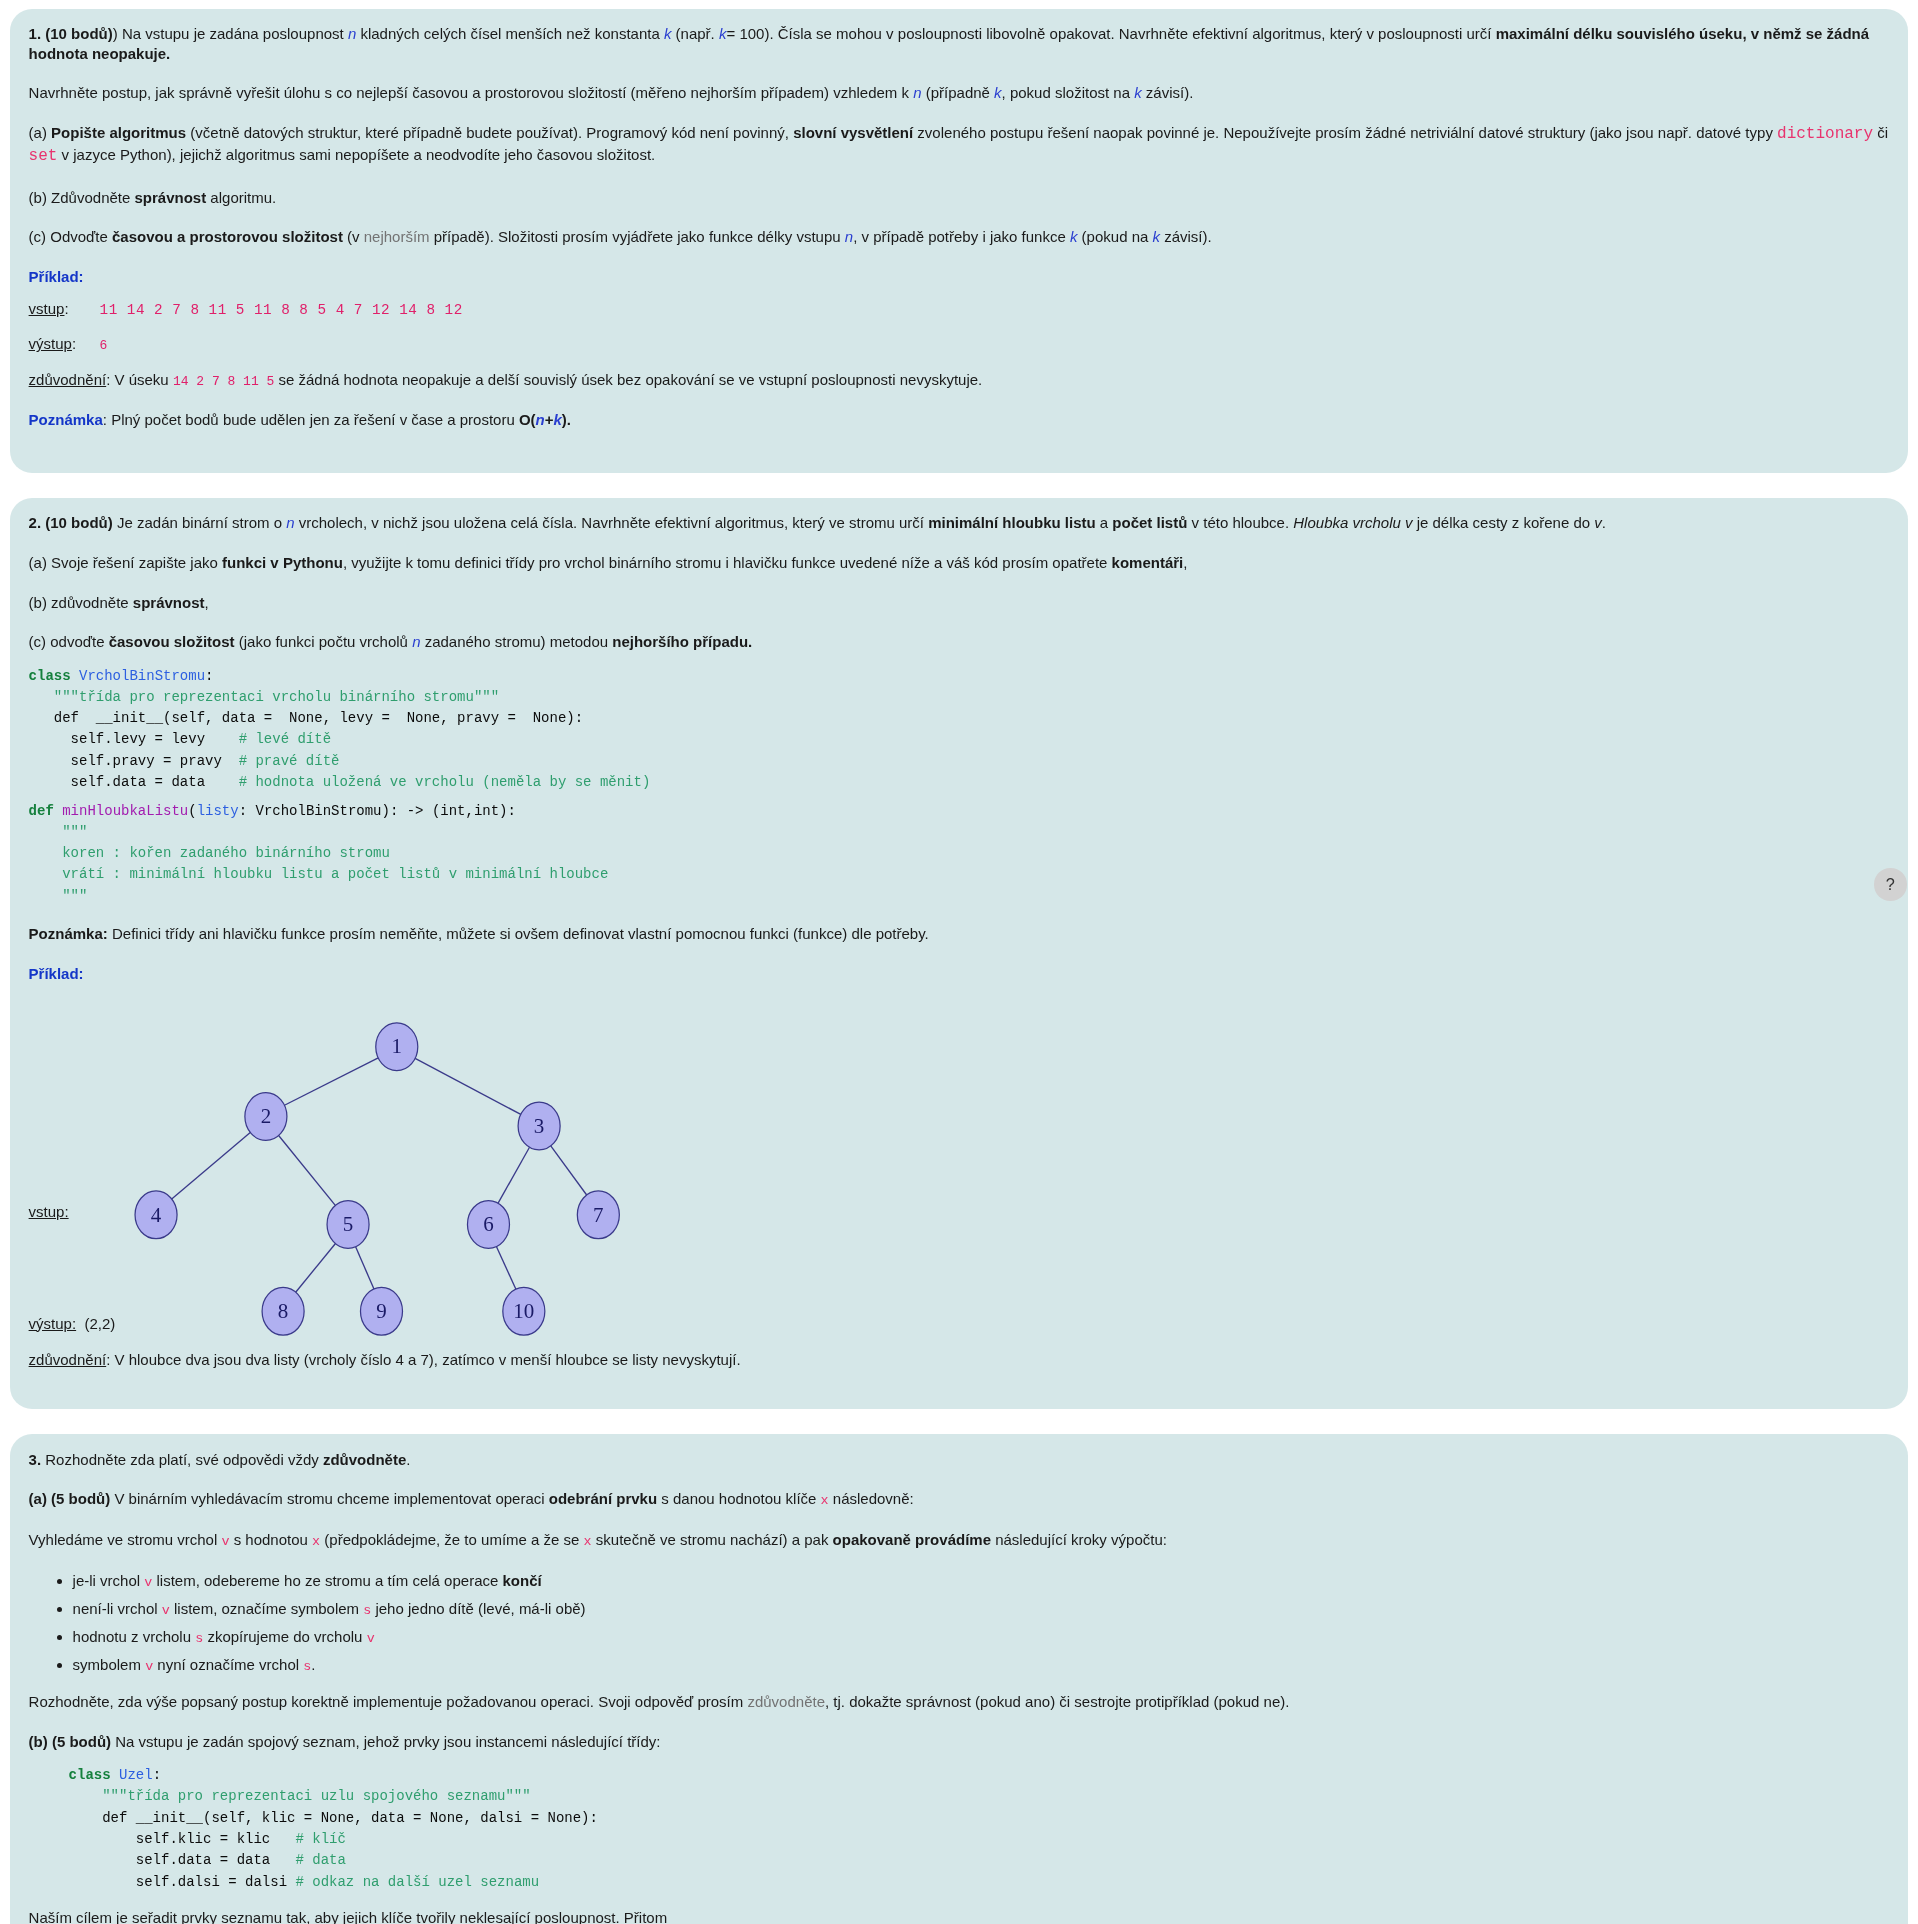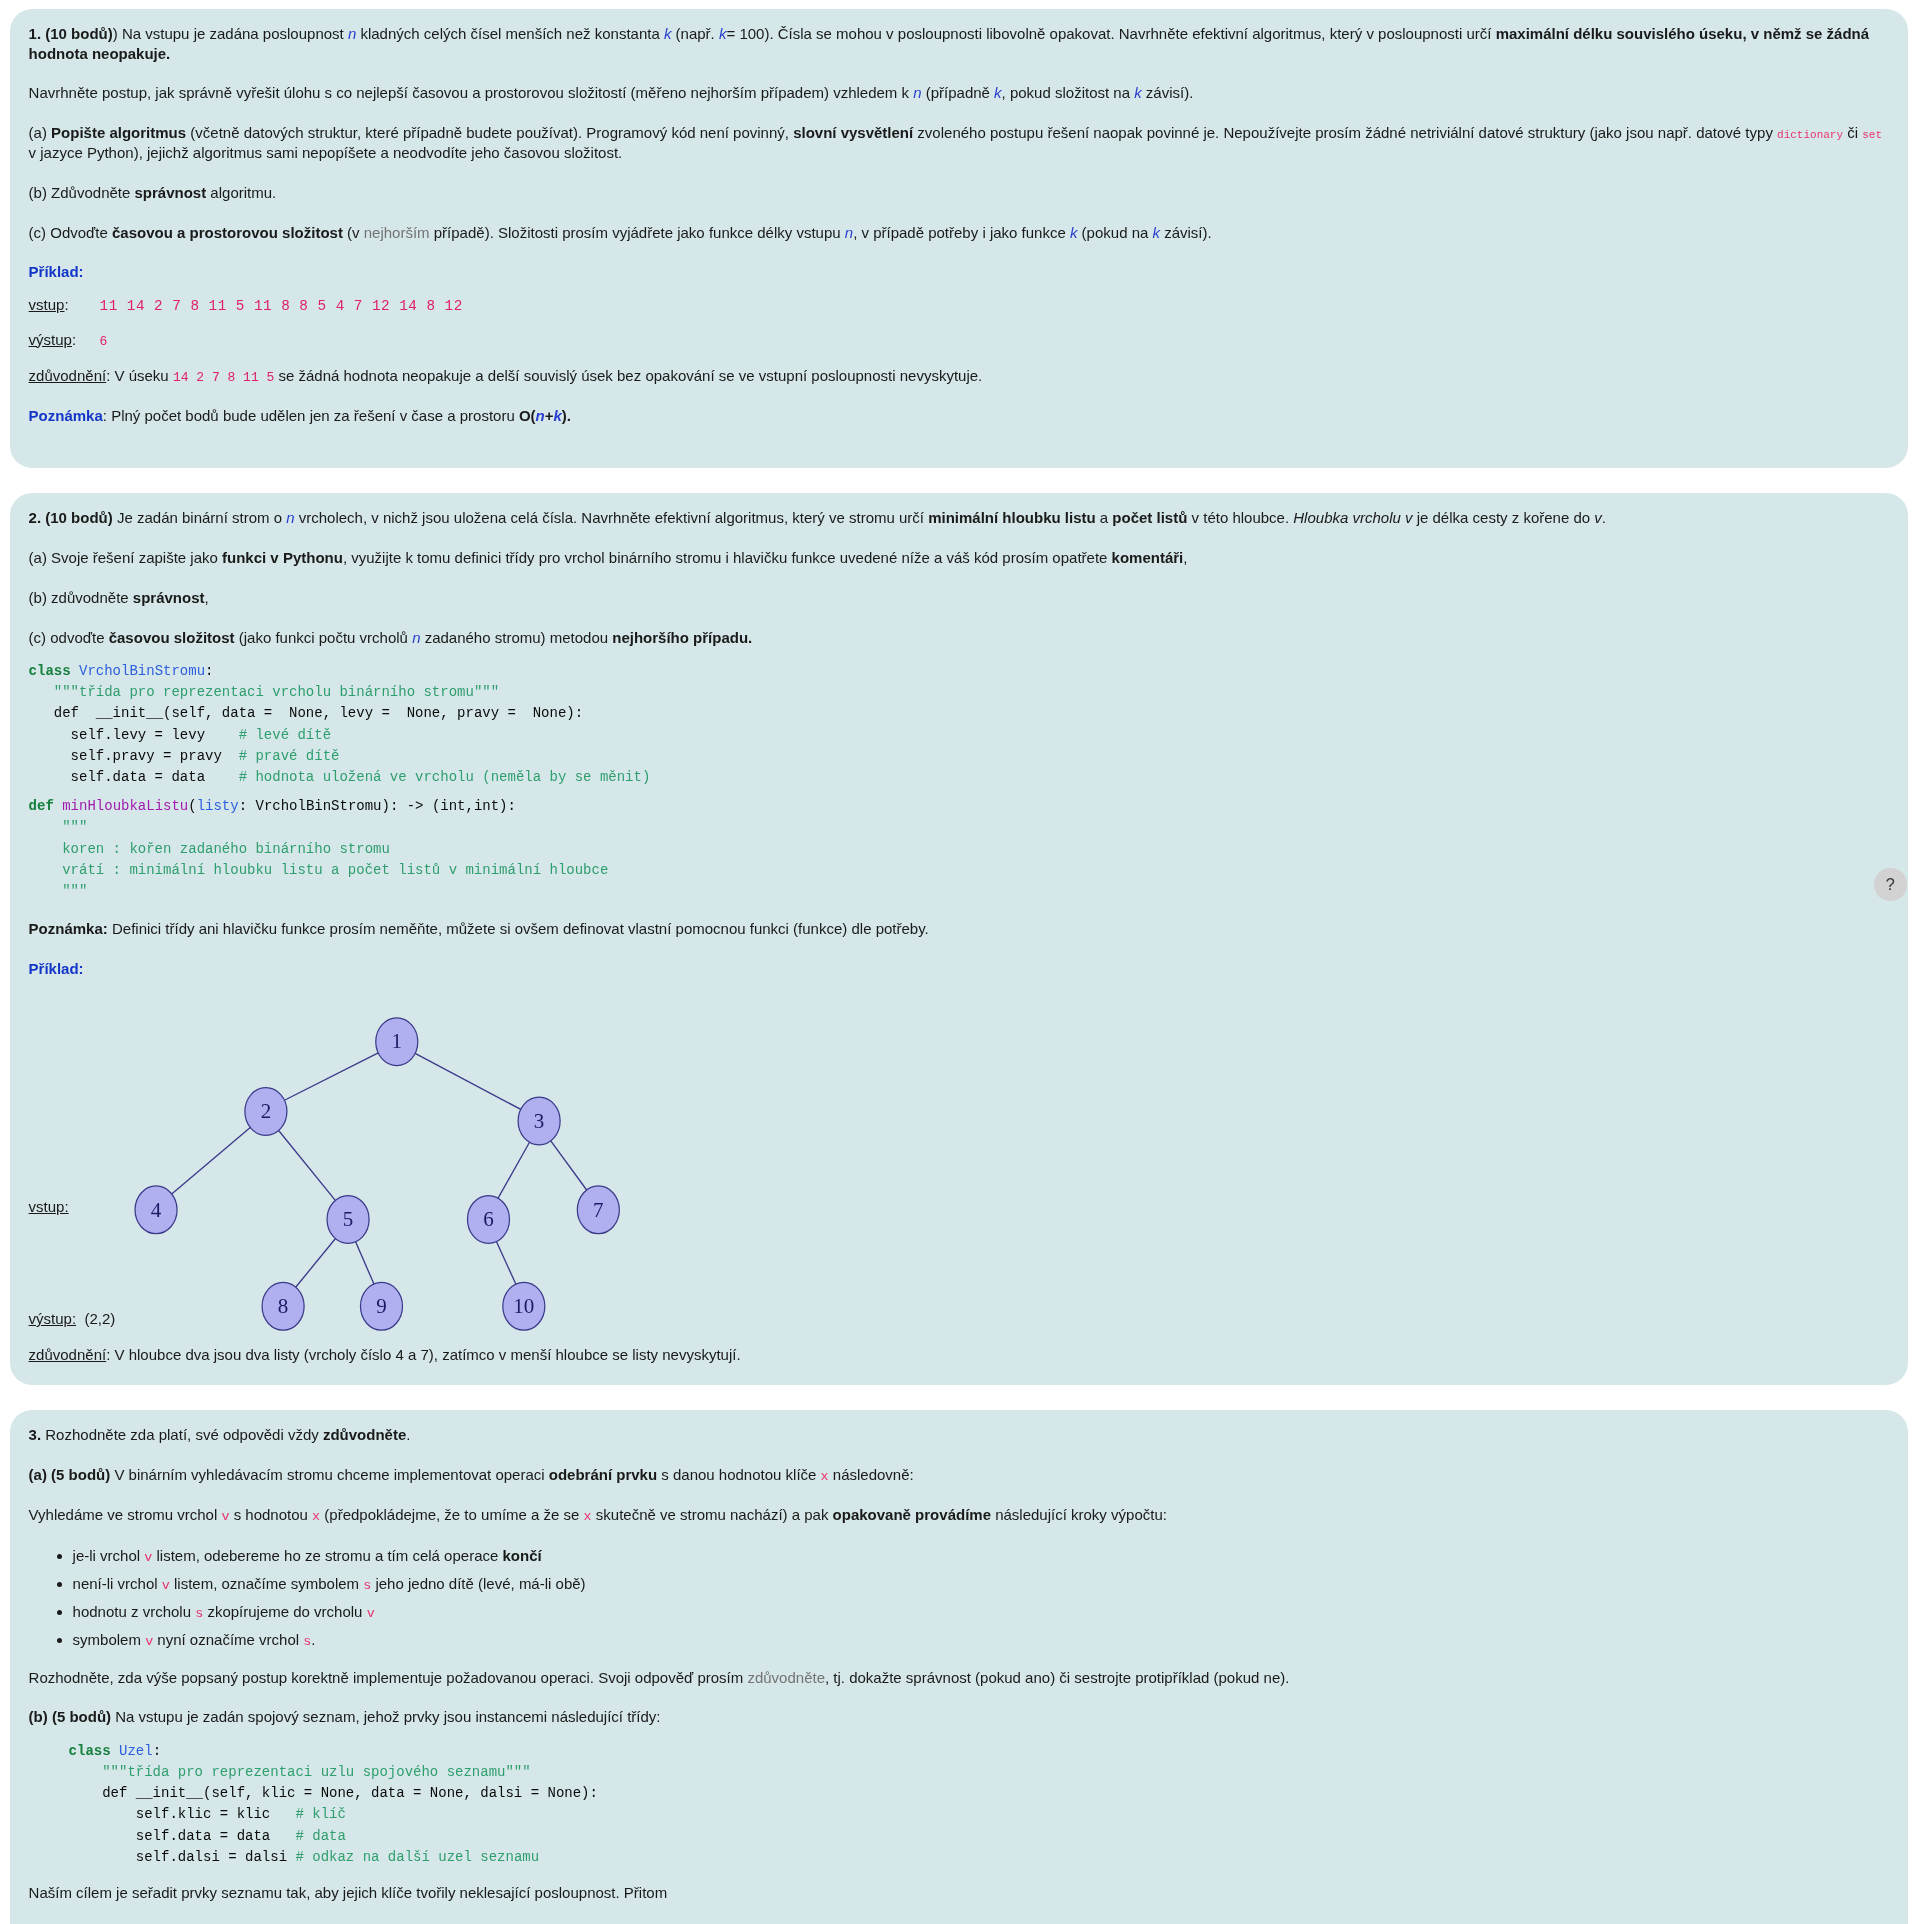--- a/index.html
+++ b/index.html
@@ -15,35 +15,35 @@
     color: #1a1a1a;
   }
   .card {
     background: #d5e7e8;
     border-radius: 22px;
     padding: 15.3px 19px 21px 19px;
     margin: 0 9.6px 25px 9.6px;
     position: relative;
   }
   #card-1 { margin-top: 8.6px; padding-bottom: 29px; }
-  #card-2 { padding-bottom: 18px; }
+  #card-2 { padding-bottom: 38px; }
   #card-3 { padding-bottom: 29px; margin-bottom: 9.6px; }
 
   p.line { margin: 0 0 20px 0; line-height: 1.32; }
   p.tight { margin: 0 0 13.4px 0; line-height: 1.32; }
   b { font-weight: bold; }
   i { font-style: italic; }
   .var { color: #2a3fd0; font-style: italic; }
   .varn { color: #2a3fd0; font-style: italic; font-weight: bold;}
   .red { color: #737373; font-weight: normal; }
   .blue-h { color: #1436c8; font-weight: bold; }
   .code-inline {
     font-family: "Liberation Mono", monospace;
     color: #e8336e;
-    font-size: 11px;
+    font-size: 16px;
   }
   .code-inline-pink {
     font-family: "Liberation Mono", monospace;
     color: #e8336e;
     font-size: 13.4px;
   }
   u.lbl { text-decoration: underline; margin-top: 20px; }
   .seq {
     font-family: "Liberation Mono", monospace;
     color: #e0206a;

